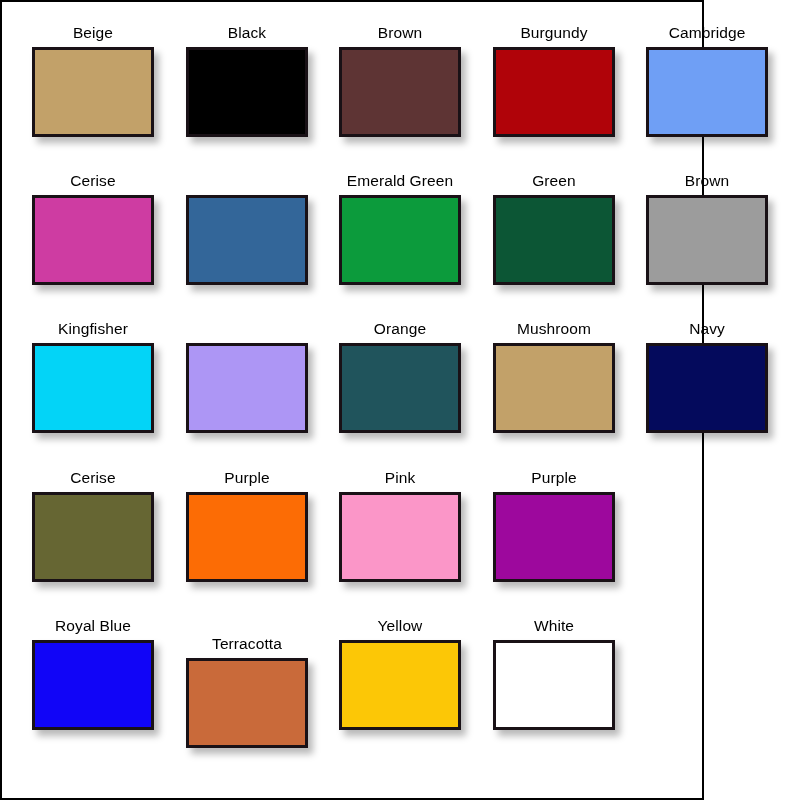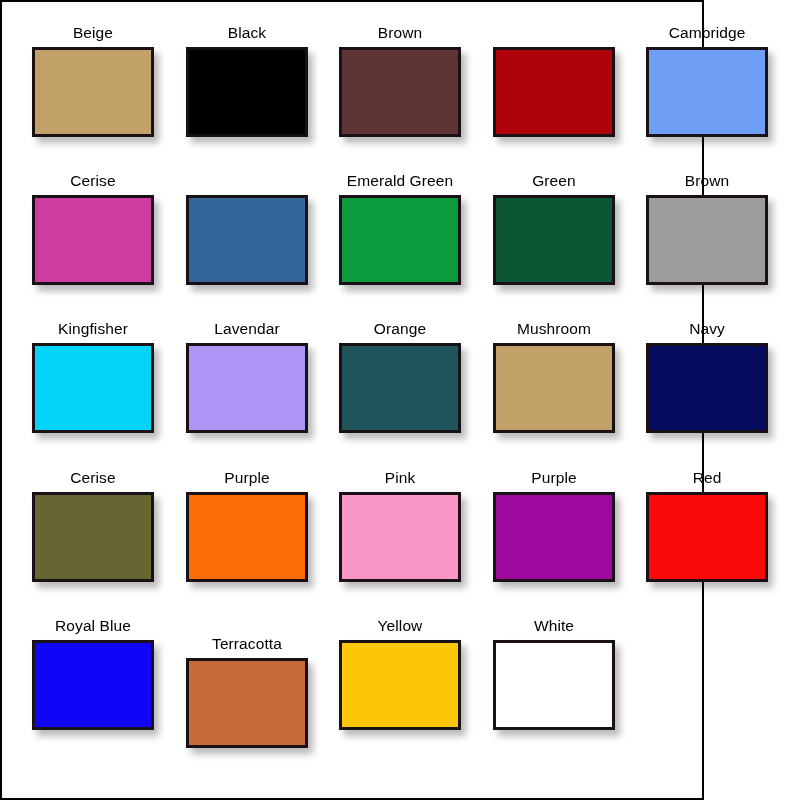--- a/index.html
+++ b/index.html
@@ -87,20 +87,21 @@
           <div class="swatch-chip" style="background: rgb(0, 0, 0); border-color: rgb(25, 17, 22);"></div>
         </div>
       </div>
       <div class="swatch-cell" style="left: 321px; top: 22px;">
         <div class="swatch-label">Brown</div>
         <div class="swatch-chip-wrap">
           <div class="swatch-chip" style="background: rgb(94, 52, 52); border-color: rgb(25, 17, 22);"></div>
         </div>
       </div>
       <div class="swatch-cell" style="left: 475px; top: 22px;">
+        <div class="swatch-label">Burgundy</div>
         <div class="swatch-chip-wrap">
           <div class="swatch-chip" style="background: rgb(176, 3, 9); border-color: rgb(25, 17, 22);"></div>
         </div>
       </div>
       <div class="swatch-cell" style="left: 628px; top: 22px;">
         <div class="swatch-label">Cambridge</div>
         <div class="swatch-chip-wrap">
           <div class="swatch-chip" style="background: rgb(111, 159, 245); border-color: rgb(25, 17, 22);"></div>
         </div>
       </div>
@@ -133,21 +134,20 @@
           <div class="swatch-chip" style="background: rgb(156, 156, 156); border-color: rgb(25, 17, 22);"></div>
         </div>
       </div>
       <div class="swatch-cell" style="left: 14px; top: 318px;">
         <div class="swatch-label">Kingfisher</div>
         <div class="swatch-chip-wrap">
           <div class="swatch-chip" style="background: rgb(3, 212, 247); border-color: rgb(25, 17, 22);"></div>
         </div>
       </div>
       <div class="swatch-cell" style="left: 168px; top: 318px;">
-        <div class="swatch-label">Lavendar</div>
         <div class="swatch-chip-wrap">
           <div class="swatch-chip" style="background: rgb(173, 150, 245); border-color: rgb(25, 17, 22);"></div>
         </div>
       </div>
       <div class="swatch-cell" style="left: 321px; top: 318px;">
         <div class="swatch-label">Orange</div>
         <div class="swatch-chip-wrap">
           <div class="swatch-chip" style="background: rgb(32, 84, 92); border-color: rgb(25, 17, 22);"></div>
         </div>
       </div>
@@ -180,26 +180,20 @@
         <div class="swatch-chip-wrap">
           <div class="swatch-chip" style="background: rgb(251, 150, 200); border-color: rgb(25, 17, 22);"></div>
         </div>
       </div>
       <div class="swatch-cell" style="left: 475px; top: 467px;">
         <div class="swatch-label">Purple</div>
         <div class="swatch-chip-wrap">
           <div class="swatch-chip" style="background: rgb(157, 8, 157); border-color: rgb(25, 17, 22);"></div>
         </div>
       </div>
-      <div class="swatch-cell" style="left: 628px; top: 467px;">
-        <div class="swatch-label">Red</div>
-        <div class="swatch-chip-wrap">
-          <div class="swatch-chip" style="background: rgb(251, 8, 8); border-color: rgb(25, 17, 22);"></div>
-        </div>
-      </div>
       <div class="swatch-cell" style="left: 14px; top: 615px;">
         <div class="swatch-label">Royal Blue</div>
         <div class="swatch-chip-wrap">
           <div class="swatch-chip" style="background: rgb(17, 5, 247); border-color: rgb(25, 17, 22);"></div>
         </div>
       </div>
       <div class="swatch-cell" style="left: 168px; top: 615px; margin-top: 18px;">
         <div class="swatch-label">Terracotta</div>
         <div class="swatch-chip-wrap">
           <div class="swatch-chip" style="background: rgb(201, 106, 58); border-color: rgb(25, 17, 22);"></div>

